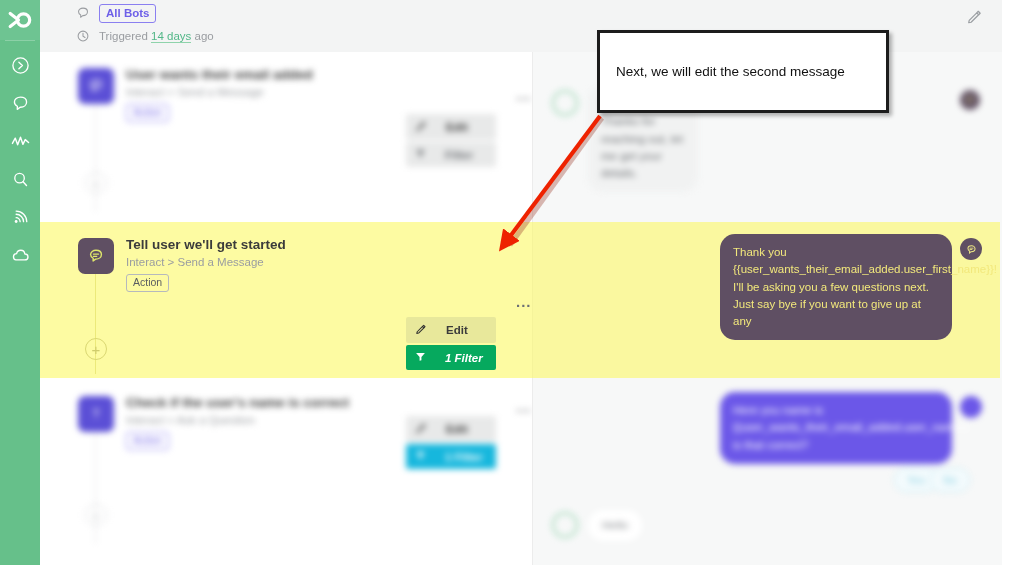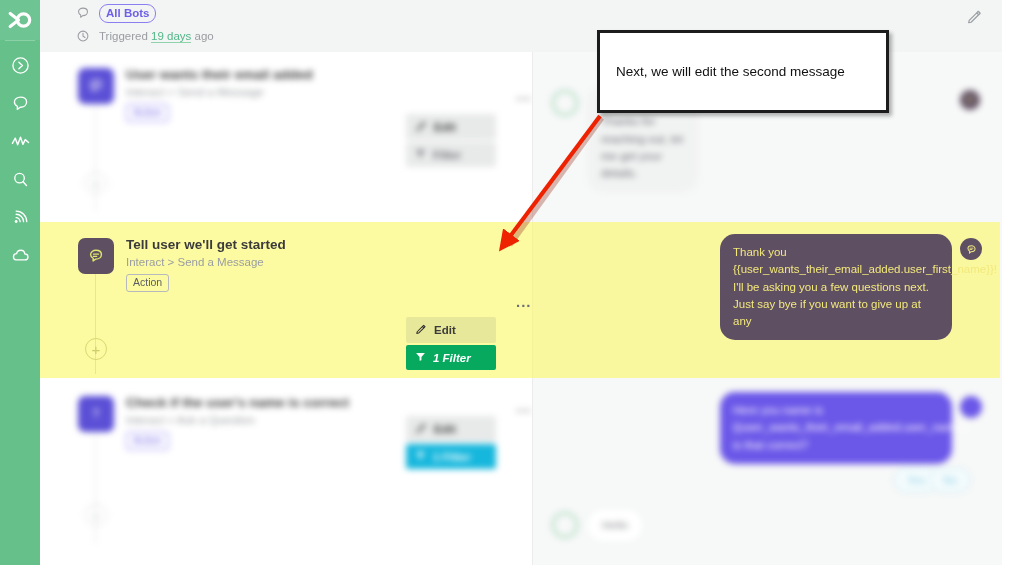--- a/index.html
+++ b/index.html
@@ -33,21 +33,21 @@
   
   .header{
     position:absolute;left:40px;top:0;right:0;height:52px;
     background:#f3f4f4;border-bottom:1px solid #e6e7e8;
   }
   .hdr-row{position:absolute;display:flex;align-items:center;gap:8px;}
   .hdr-row1{left:35px;top:4px;}
   .hdr-row2{left:35px;top:28px;}
   .hdr-ico{width:16px;height:16px;display:flex;align-items:center;justify-content:center;}
   .allbots-badge{
-    border:1px solid #8a7ff0;color:#6d5fe8;border-radius:9px;
+    border:1px solid #8a7ff0;color:#6d5fe8;border-radius:3px;
     font-size:11.5px;font-weight:700;padding:2px 6px;line-height:1.1;background:transparent;
   }
   .trig-text{font-size:11.5px;color:#9a9da1;}
   .trig-days{color:#52b788;border-bottom:1px solid #8ed3ab;}
   .hdr-pencil{position:absolute;right:40px;top:8px;width:18px;height:18px;}
   .hdr-white-right{position:absolute;right:0;top:0;width:22px;height:52px;background:#fff;}
 
   
   .flowcol{position:absolute;left:40px;top:52px;width:492px;height:513px;background:#fff;}
   .previewcol{position:absolute;left:532px;top:52px;width:492px;height:513px;background:#f7f8f8;}
@@ -82,21 +82,21 @@
   }
   .connector{position:absolute;left:43px;top:52px;width:1px;background:#e2e3e4;}
   .plus{
     position:absolute;left:33px;width:22px;height:22px;border-radius:50%;
     border:1.5px solid #dcdddf;display:flex;align-items:center;justify-content:center;
     color:#cfd1d3;font-size:15px;line-height:1;box-sizing:border-box;background:transparent;
   }
 
   .btnstack{position:absolute;right:48px;}
   .btn{
-    display:flex;align-items:center;gap:7px;width:90px;box-sizing:border-box;
+    display:flex;align-items:center;gap:19px;width:90px;box-sizing:border-box;
     padding:6px 9px;font-size:11.5px;font-weight:700;border-radius:2px;margin-bottom:2px;
   }
   .btn-edit{background:#e8e9e9;color:#3b3b3b;}
   .btn-filter-green{background:#06a95e;color:#fff;font-style:italic;}
   .btn-filter-cyan{background:#16b7dd;color:#fff;}
   .btn-filter-grey{background:#e8e9e9;color:#6d7075;}
   .btn svg{flex:none;}
 
   
   .pv-row{position:absolute;left:0;width:492px;}
@@ -224,21 +224,21 @@
       <span class="allbots-badge">All Bots</span>
     </div>
     <div class="hdr-row hdr-row2">
       <span class="hdr-ico">
         <svg width="14" height="14" viewBox="0 0 16 16">
           <circle cx="8" cy="8" r="5.6" fill="none" stroke="#9a9da1" stroke-width="1.2"></circle>
           <path d="M8 4.8V8.2l2.3 1.5" fill="none" stroke="#9a9da1" stroke-width="1.2" stroke-linecap="round"></path>
         </svg>
       </span>
       <span class="trig-text"><span>Triggered</span>
-        <span class="trig-days">19 days</span>
+        <span class="trig-days">14 days</span>
         <span>ago</span>
       </span>
     </div>
     <div class="hdr-pencil">
       <span>
         <svg width="17" height="17" viewBox="0 0 18 18">
           <path d="M3.4 13.1 L11.4 5.1 L13.4 7.1 L5.4 15.1 L2.9 15.6 Z" fill="none" stroke="#9b9fa3" stroke-width="1.3" stroke-linejoin="round"></path>
           <path d="M11.4 5.1 L13.0 3.5 L15.0 5.5 L13.4 7.1" fill="none" stroke="#9b9fa3" stroke-width="1.3" stroke-linejoin="round"></path>
         </svg>
       </span>

